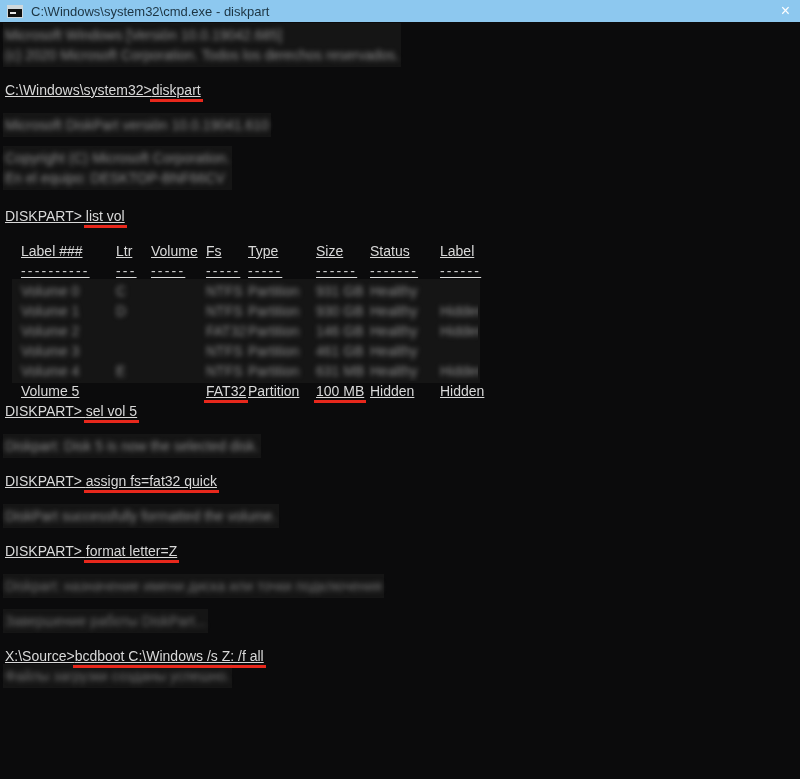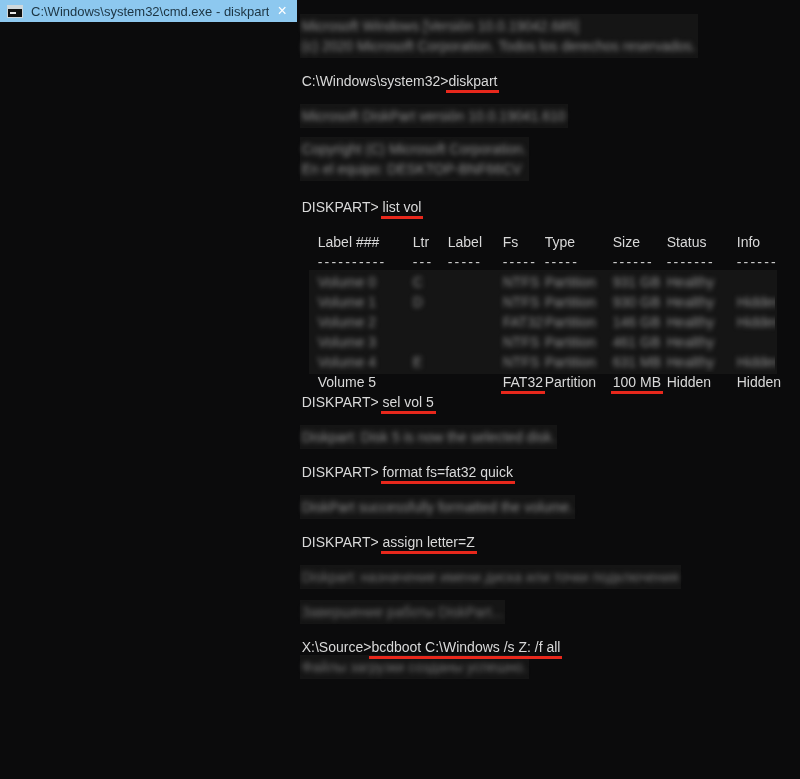--- a/index.html
+++ b/index.html
@@ -4,34 +4,35 @@
 <style>
   :root{
     --bg:#0b0b0c; --box:#151515; --text:#d9d9d9; --blurtext:#8c8c8c;
     --dimtext:#707070; --red:#e8281c; --bar:#8dc8ef; --bartext:#1c3442;
   }
   html,body{margin:0;padding:0;}
   body{
     width:800px;height:779px;background:var(--bg);
     font-family:"Liberation Sans",sans-serif;overflow:hidden;
   }
-  .window{width:800px;height:578px;display:flex;flex-direction:row;}
+  .window{width:800px;height:578px;display:flex;flex-direction:column;}
   .titlebar{
     height:22px;flex:0 0 22px;background:var(--bar);
     display:flex;align-items:center;padding:0 10px 0 7px;gap:8px;
   }
   .cmd-icon{width:16px;height:13px;background:#101010;border:1px solid #cfd8dc;
     position:relative;display:inline-block;flex:0 0 auto;box-sizing:border-box;}
   .cmd-icon::before{content:"";position:absolute;top:0;left:0;right:0;height:3px;background:#cfd8dc;}
   .cmd-icon::after{content:"";position:absolute;left:2px;top:6px;width:6px;height:2px;background:#e8e8e8;}
   .title{font-size:13px;color:var(--bartext);flex:1 1 auto;white-space:nowrap;overflow:hidden;}
   .close{color:#ffffff;font-size:16px;line-height:16px;cursor:pointer;flex:0 0 auto;}
   .console{
-    flex:1 1 auto;padding:16px 0 0 5px;font-size:14px;line-height:20px;
+    flex:1 1 auto;padding:3px 0 0 5px;font-size:14px;line-height:20px;
     color:var(--text);
+    text-decoration:underline;
   }
   .line{height:20px;white-space:pre;}
   .gap15{margin-top:15px;}
   .gap13{margin-top:13px;}
   .gap18{margin-top:18px;}
   .gap10{margin-top:0;}
   .blur-box{
     display:inline-block;background:var(--box);
     box-shadow:0 0 0 2px var(--box);vertical-align:top;
   }
@@ -79,26 +80,26 @@
         <div class="line">Copyright (C) Microsoft Corporation.</div>
         <div class="line">En el equipo: DESKTOP-BNF66CV</div>
       </div>
     </div>
 
     <div class="line gap18"><span>DISKPART&gt; </span><span class="u">list vol</span></div>
 
     <div class="trow gap15">
       <span class="cell c0">Label ###</span>
       <span class="cell c1">Ltr</span>
-      <span class="cell c2">Label</span>
+      <span class="cell c2">Volume</span>
       <span class="cell c3">Fs</span>
       <span class="cell c4">Type</span>
       <span class="cell c5">Size</span>
       <span class="cell c6">Status</span>
-      <span class="cell c7">Info</span>
+      <span class="cell c7">Label</span>
     </div>
 
     <div class="trow">
       <span class="cell c0 dash">----------</span>
       <span class="cell c1 dash">---</span>
       <span class="cell c2 dash">-----</span>
       <span class="cell c3 dash">-----</span>
       <span class="cell c4 dash">-----</span>
       <span class="cell c5 dash">------</span>
       <span class="cell c6 dash">-------</span>
@@ -168,25 +169,25 @@
       <span class="cell c4">Partition</span>
       <span class="cell c5"><span class="u">100 MB</span></span>
       <span class="cell c6">Hidden</span>
       <span class="cell c7">Hidden</span>
     </div>
 
     <div class="line gap10"><span>DISKPART&gt; </span><span class="u">sel vol 5</span></div>
 
     <div class="line gap15"><span class="blur-box"><span class="blurred">Diskpart: Disk 5 is now the selected disk.</span></span></div>
 
-    <div class="line gap15"><span>DISKPART&gt; </span><span class="u">format fs=fat32 quick</span></div>
+    <div class="line gap15"><span>DISKPART&gt; </span><span class="u">assign fs=fat32 quick</span></div>
 
     <div class="line gap15"><span class="blur-box"><span class="blurred">DiskPart successfully formatted the volume.</span></span></div>
 
-    <div class="line gap15"><span>DISKPART&gt; </span><span class="u">assign letter=Z</span></div>
+    <div class="line gap15"><span>DISKPART&gt; </span><span class="u">format letter=Z</span></div>
 
     <div class="line gap15"><span class="blur-box"><span class="blurred dim">Diskpart: назначение имени диска или точки подключения</span></span></div>
 
 
     <div class="line gap15"><span class="blur-box"><span class="blurred dim">Завершение работы DiskPart...</span></span></div>
 
     <div class="line gap15"><span>X:\Source&gt;</span><span class="u">bcdboot C:\Windows /s Z: /f all</span></div>
 
     <div class="line"><span class="blur-box"><span class="blurred dim">Файлы загрузки созданы успешно.</span></span></div>
 

